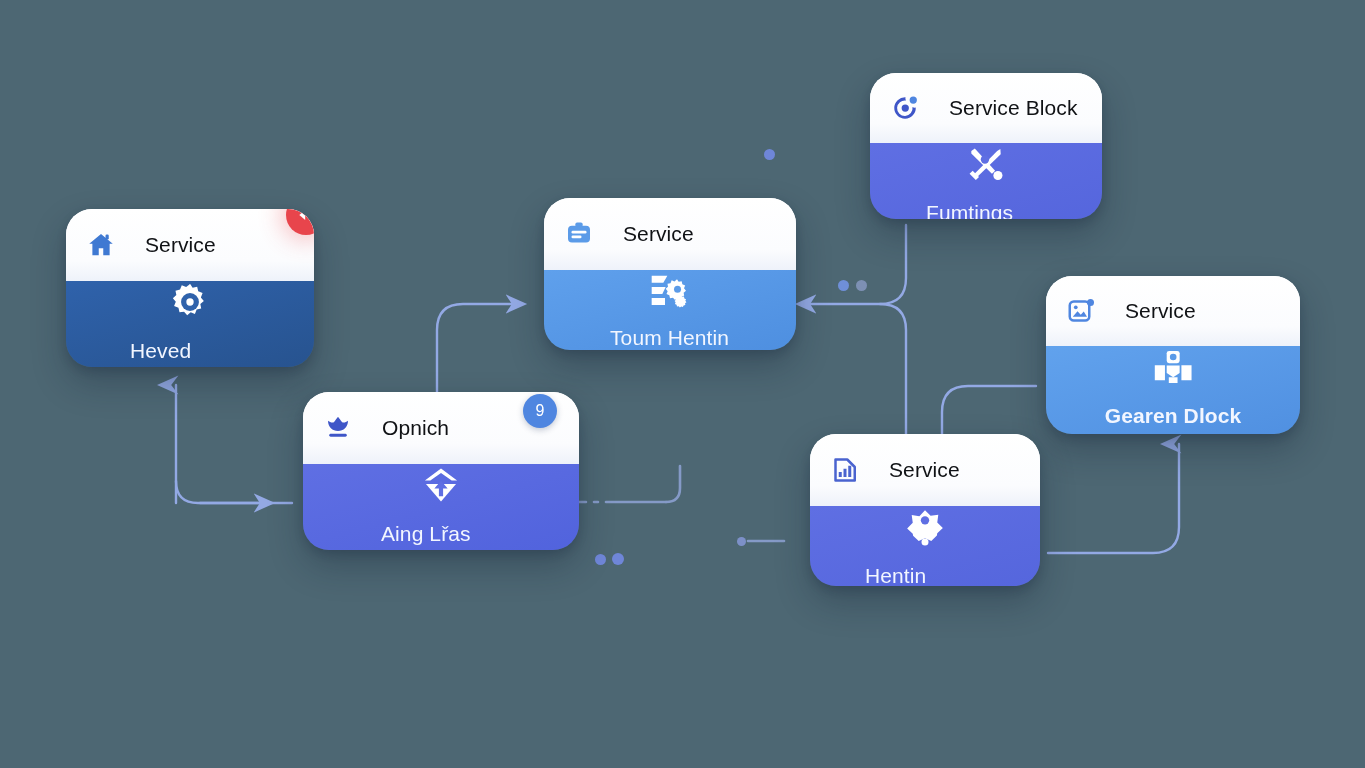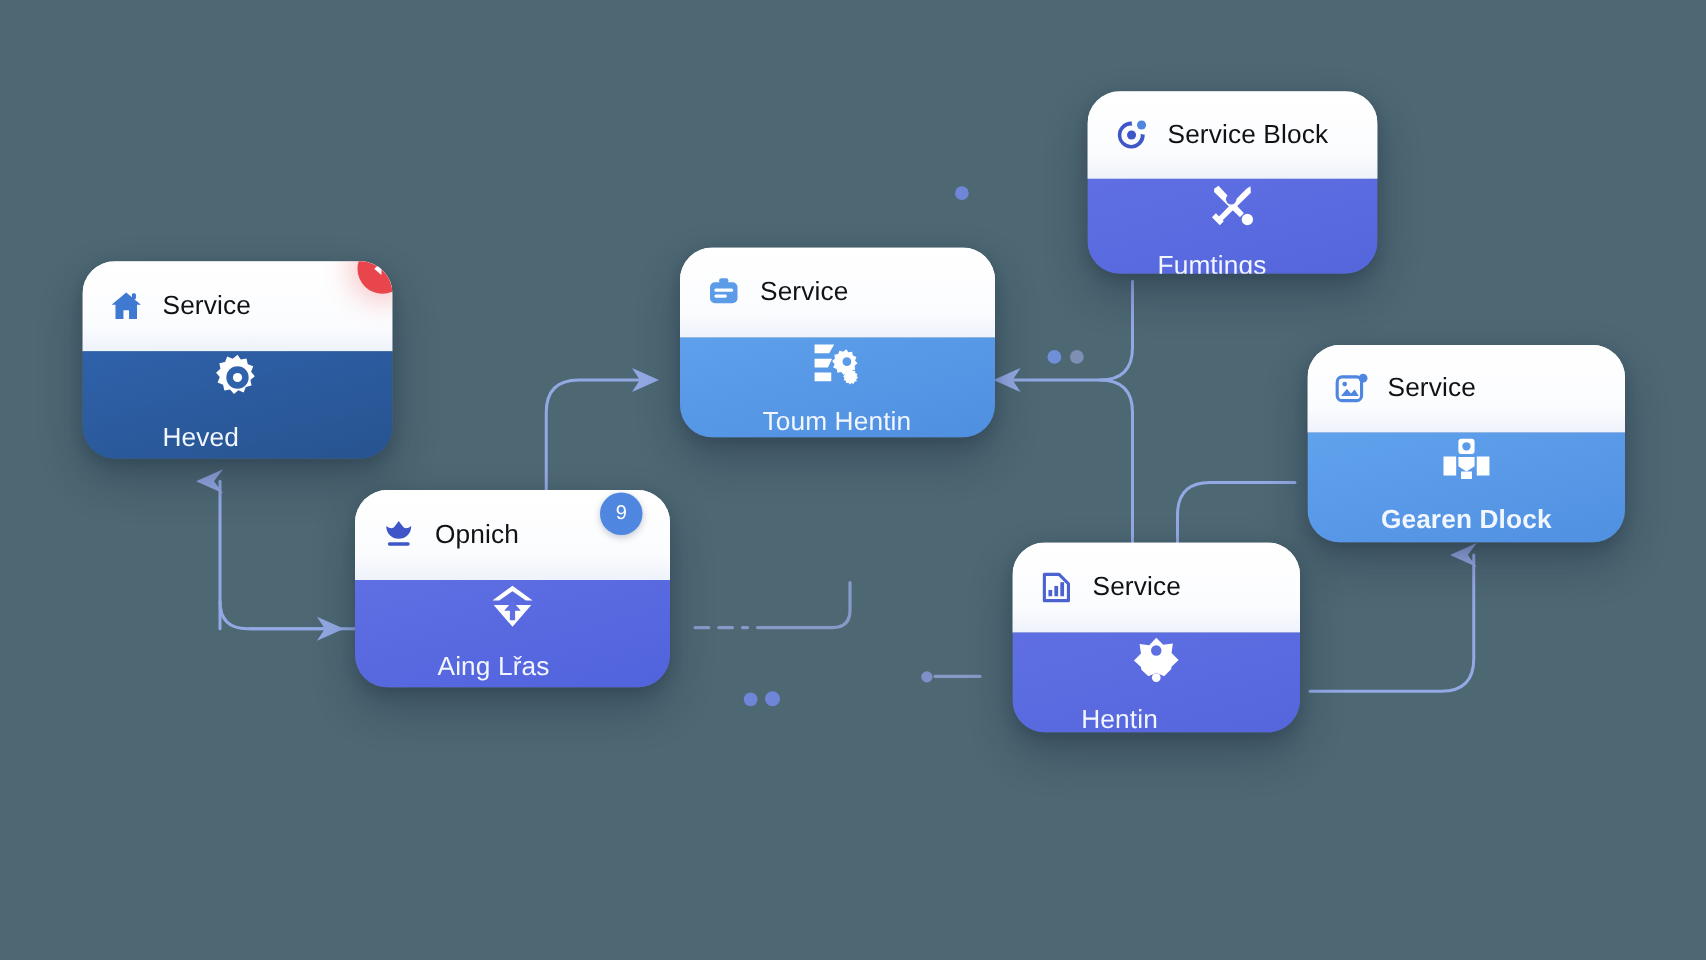--- a/index.html
+++ b/index.html
@@ -22,21 +22,21 @@
   
   .card {
     position: absolute;
     border-radius: 26px;
     overflow: hidden;
     box-shadow: 0 16px 34px rgba(15,30,50,.30), 0 4px 10px rgba(15,30,50,.18);
   }
   .card-head {
     display: flex;
     align-items: center;
-    gap: 14px;
+    gap: 29px;
     padding: 0 20px;
     background: #fdfdfe;
     background-image: linear-gradient(180deg,#ffffff 0%,#fbfcfe 72%,#eef2fa 100%);
     position: relative;
   }
   .card-title {
     font-size: 21px;
     color: #101215;
     letter-spacing: .1px;
     white-space: nowrap;
@@ -91,21 +91,21 @@
     font-size: 16px;
     box-shadow: 0 2px 6px rgba(20,40,80,.25);
   }
 
   
   #card-service-heved { left: 66px;  top: 209px; width: 248px; }
   #card-service-heved .card-head { height: 72px; }
   #card-service-heved .card-body { height: 86px; background: linear-gradient(165deg,#2f62ab 0%,#27538f 100%); }
   #card-service-heved .badge-red { right: -12px; top: -14px; }
 
-  #card-opnich { left: 284px; top: 392px; width: 252px; }
+  #card-opnich { left: 303px; top: 392px; width: 276px; }
   #card-opnich .card-head { height: 72px; }
   #card-opnich .card-body { height: 86px; background: linear-gradient(165deg,#5f6fe3 0%,#5163dd 100%); }
   #card-opnich .badge-blue { right: 22px; top: 2px; }
 
   #card-toum-stoch { left: 544px; top: 198px; width: 252px; }
   #card-toum-stoch .card-head { height: 72px; }
   #card-toum-stoch .card-body { height: 80px; background: linear-gradient(165deg,#5fa0ec 0%,#4e8fe0 100%); }
 
   #card-service-block { left: 870px; top: 73px; width: 232px; }
   #card-service-block .card-head { height: 70px; }

